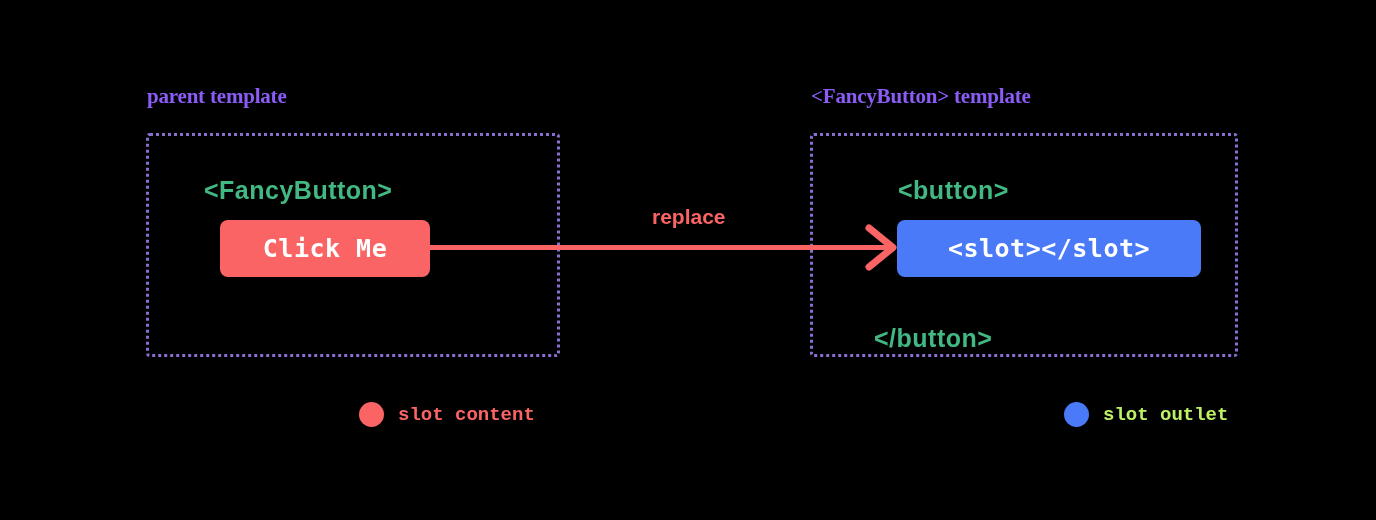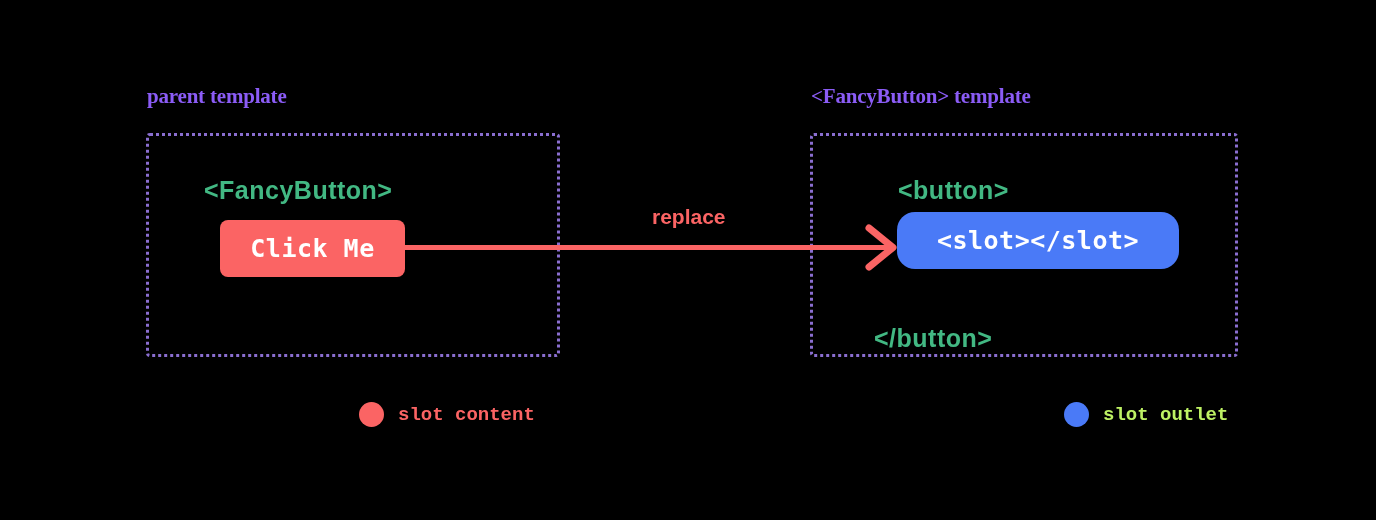--- a/index.html
+++ b/index.html
@@ -115,30 +115,30 @@
 <body>
 
 <div class="stage">
 
   <div class="panel-title" style="left:147px; top:84px;">parent template</div>
 
   <div class="panel-box" style="left:146px; top:133px; width:414px; height:224px;"></div>
 
   <div class="code-line" style="left:204px; top:176px;">&lt;FancyButton&gt;</div>
 
-  <div class="chip chip-coral" style="left:220px; top:220px; width:185px; height:57px;">Click Me</div>
+  <div class="chip chip-coral" style="left:220px; top:220px; width:210px; height:57px;">Click Me</div>
 
 
   <div class="panel-title" style="left:811px; top:84px;">&lt;FancyButton&gt; template</div>
 
   <div class="panel-box" style="left:810px; top:133px; width:428px; height:224px;"></div>
 
   <div class="code-line" style="left:898px; top:176px;">&lt;button&gt;</div>
 
-  <div class="chip chip-blue" style="left:897px; top:212px; width:282px; height:57px;border-radius:18px;">&lt;slot&gt;&lt;/slot&gt;</div>
+  <div class="chip chip-blue" style="left:897px; top:220px; width:304px; height:57px;">&lt;slot&gt;&lt;/slot&gt;</div>
 
   <div class="code-line" style="left:874px; top:296px;margin-top:28px;">&lt;/button&gt;</div>
 
   <svg class="arrow-svg" viewBox="0 0 1376 520">
     <line x1="405" y1="247.5" x2="893" y2="247.5" stroke="#fb6464" stroke-width="5"></line>
     <polyline points="869,228 893,247.5 869,267" fill="none" stroke="#fb6464" stroke-width="7" stroke-linecap="round" stroke-linejoin="round"></polyline>
   </svg>
 
   <div class="arrow-label" style="left:652px; top:205px;">replace</div>
 

